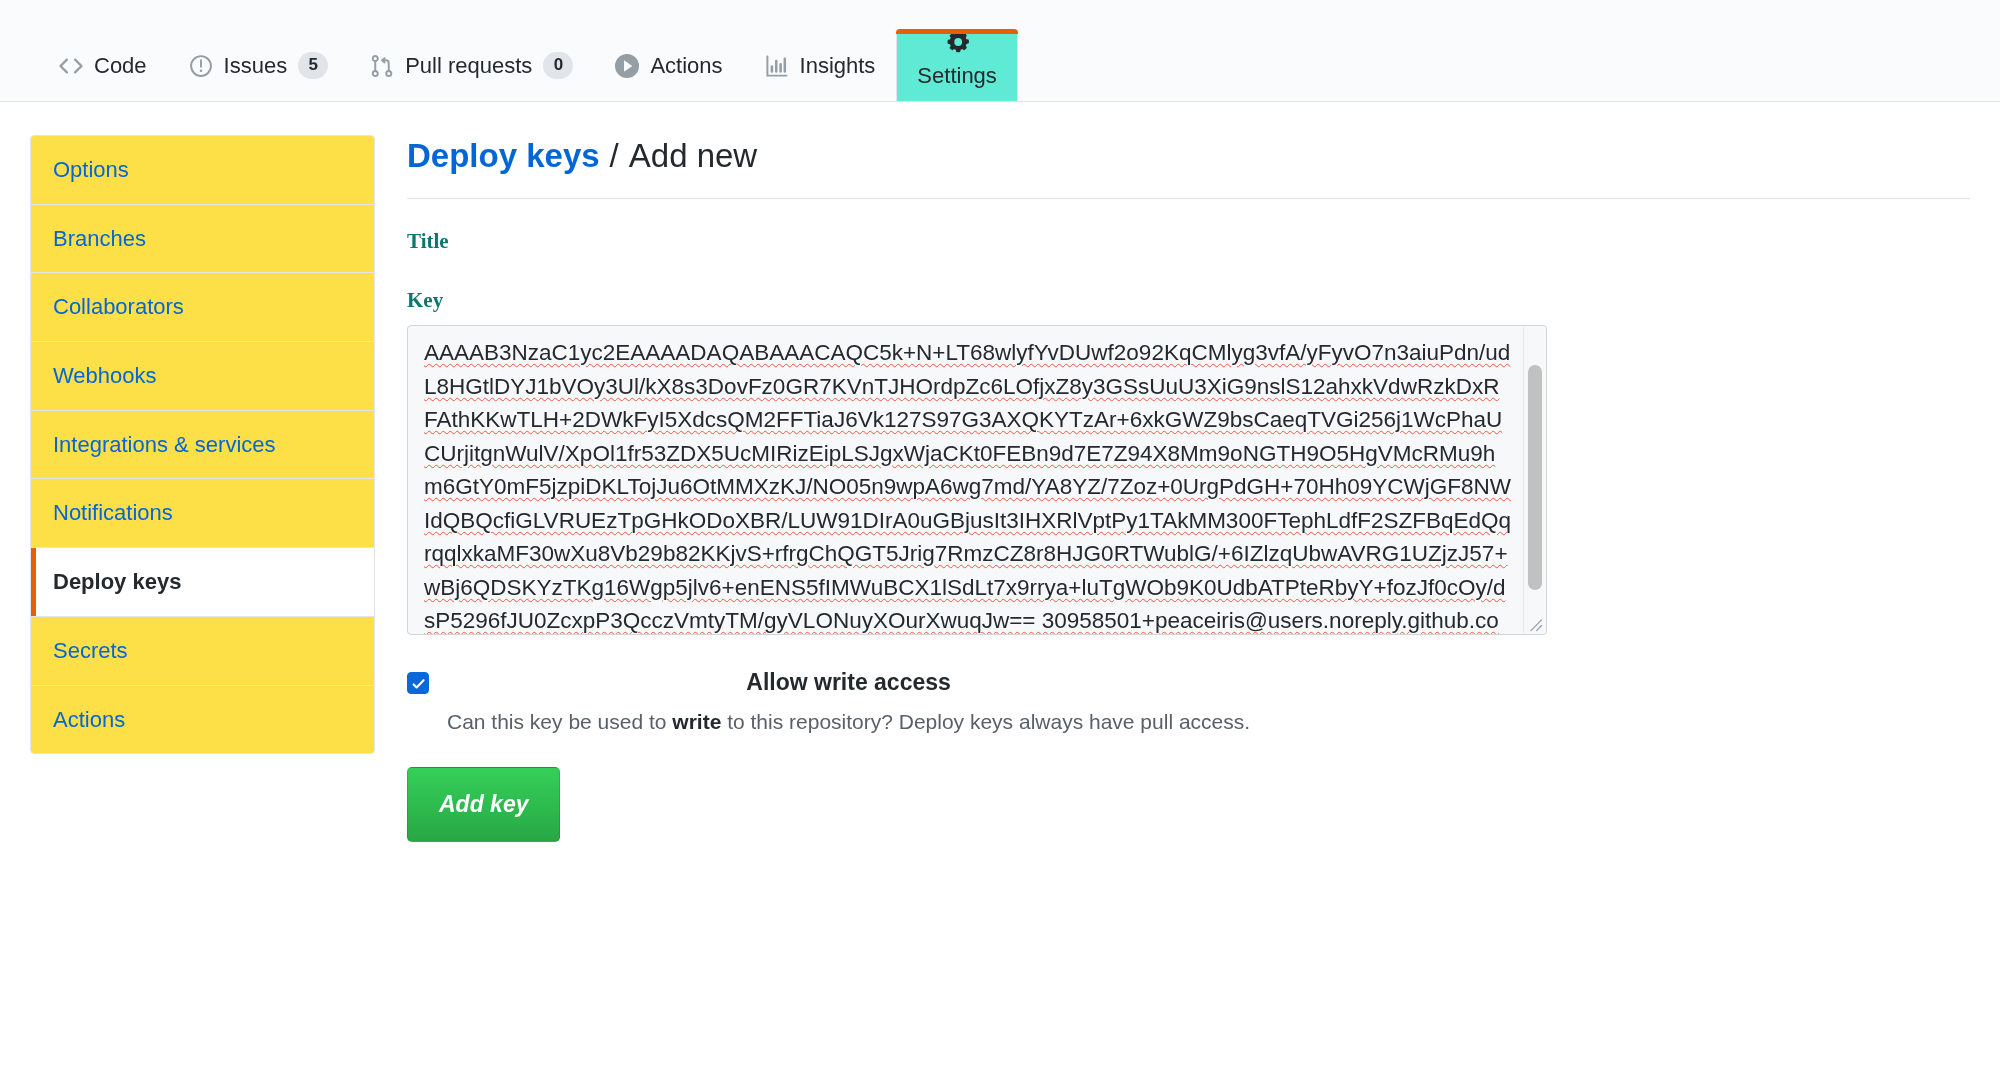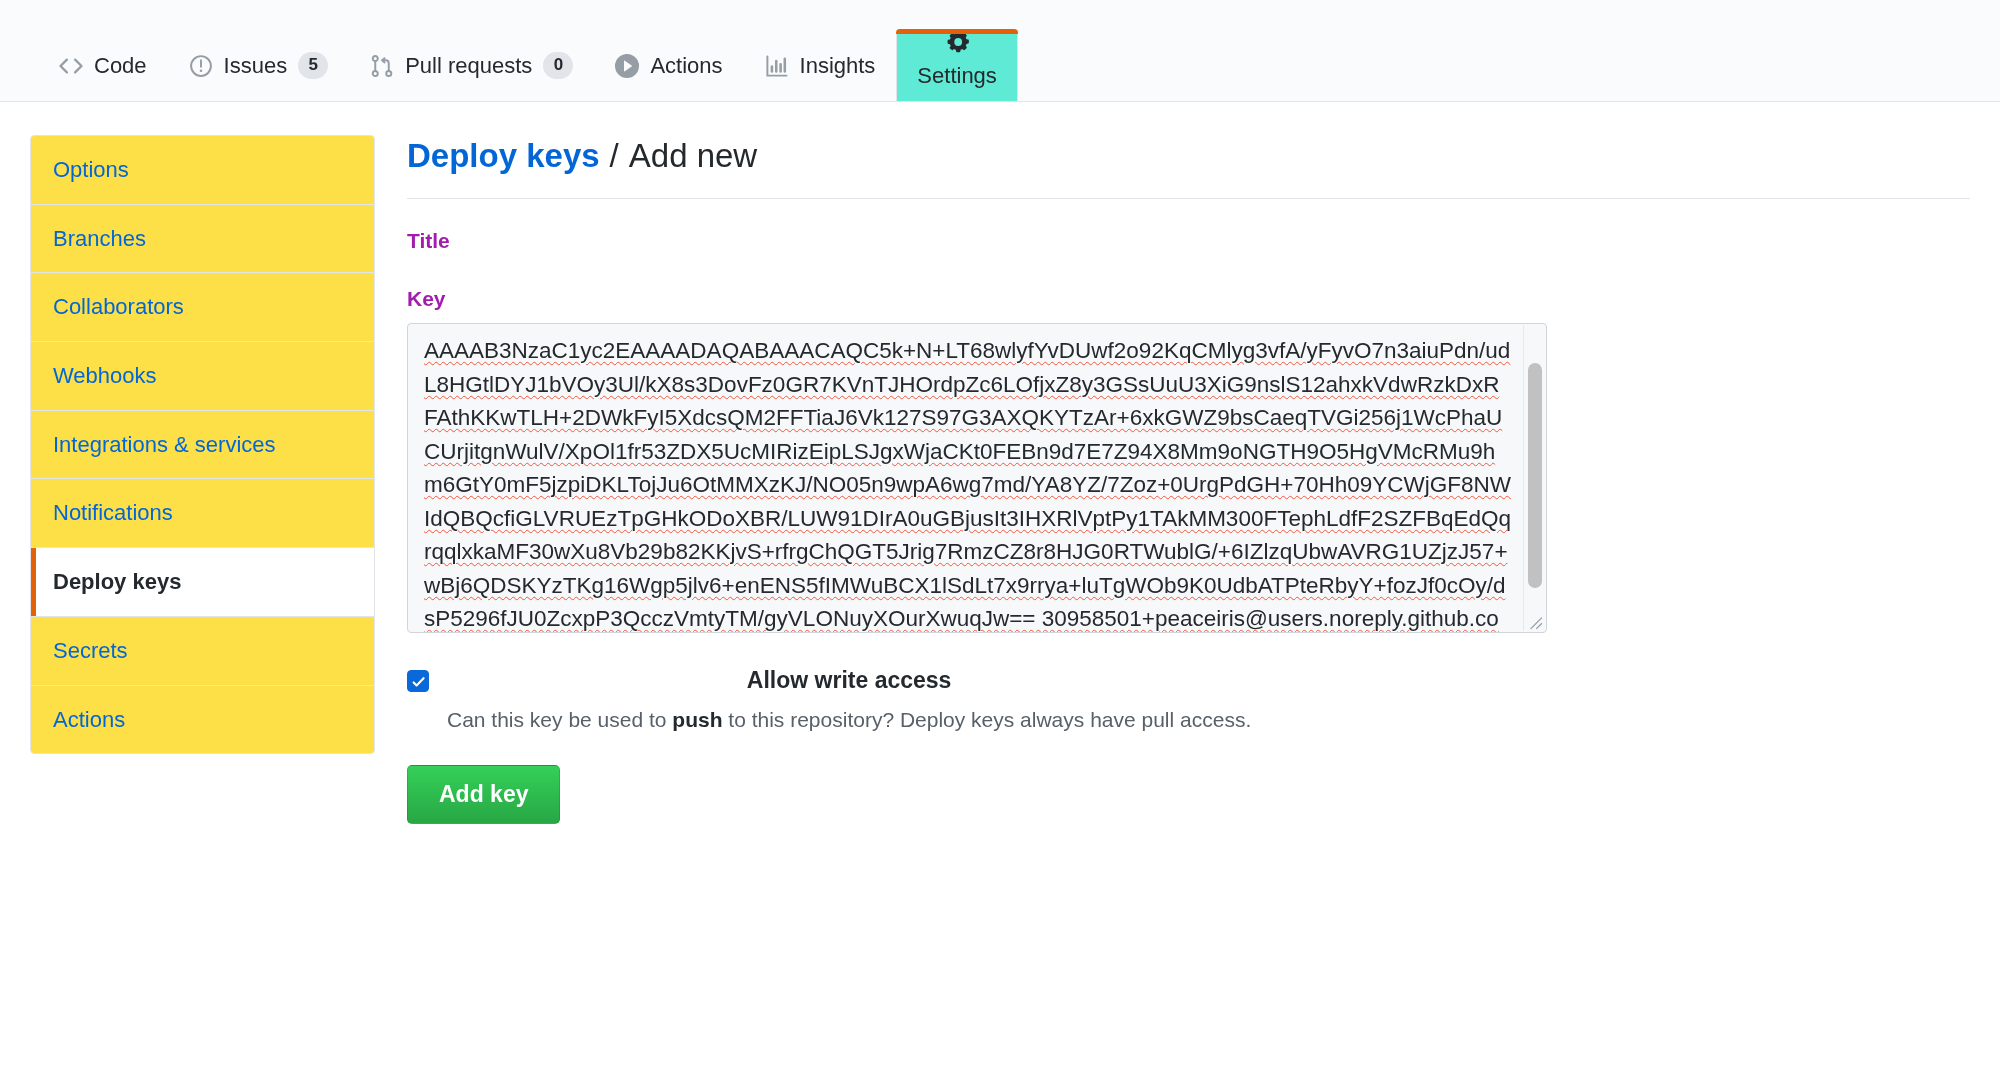--- a/index.html
+++ b/index.html
@@ -127,21 +127,22 @@
   }
   .breadcrumb .crumb-link { color:#0366d6; font-weight:600; }
   .breadcrumb .sep { color:#24292e; padding:0 10px; }
   .breadcrumb .crumb-current { color:#24292e; font-weight:400; }
 
   .field-label {
     display:block;
     font-size:21px;
     font-weight:700;
     margin:0 0 12px 0;
-    color:#a21caf;
+    color:#0f766e;
+    font-family:Liberation Serif, serif;
   }
 
   .title-input {
     display:block;
     width:690px;
     height:58px;
     padding:0 16px;
     font-size:23px;
     font-family:"Liberation Sans", sans-serif;
     color:#24292e;
@@ -234,23 +235,24 @@
   .btn-primary {
     margin-top:30px;
     display:inline-block;
     background:linear-gradient(#34d058,#28a745);
     border:1px solid rgba(27,31,35,.16);
     border-radius:5px;
     color:#fff;
     font-size:23px;
     font-weight:700;
     font-family:"Liberation Sans", sans-serif;
-    padding:15px 31px;
+    padding:23px 31px;
     line-height:1.2;
     cursor:pointer;
+    font-style:italic;
   }
 </style>
 </head>
 <body>
 
 <div class="topnav">
 
   <div class="tab">
     <span class="ico">
       <svg width="24" height="24" viewBox="0 0 16 16" fill="currentColor">
@@ -361,20 +363,20 @@
     </div>
 
     <div class="checkrow">
       <span class="cbox">
         <svg width="18" height="16" viewBox="0 0 16 16" fill="none" stroke="#ffffff" stroke-width="2.1" stroke-linecap="round" stroke-linejoin="round">
             <path d="M2.6 8.4l3 3 7-7.2"></path>
           </svg>
       </span>
       <div class="cb-texts">
         <div class="cb-label">Allow write access</div>
-        <div class="cb-help"><span>Can this key be used to </span><b>push</b><span> to this repository? Deploy keys always have pull access.</span></div>
+        <div class="cb-help"><span>Can this key be used to </span><b>write</b><span> to this repository? Deploy keys always have pull access.</span></div>
       </div>
     </div>
 
     <button class="btn-primary">Add key</button>
 
   </div>
 </div>
 
 </body></html>

